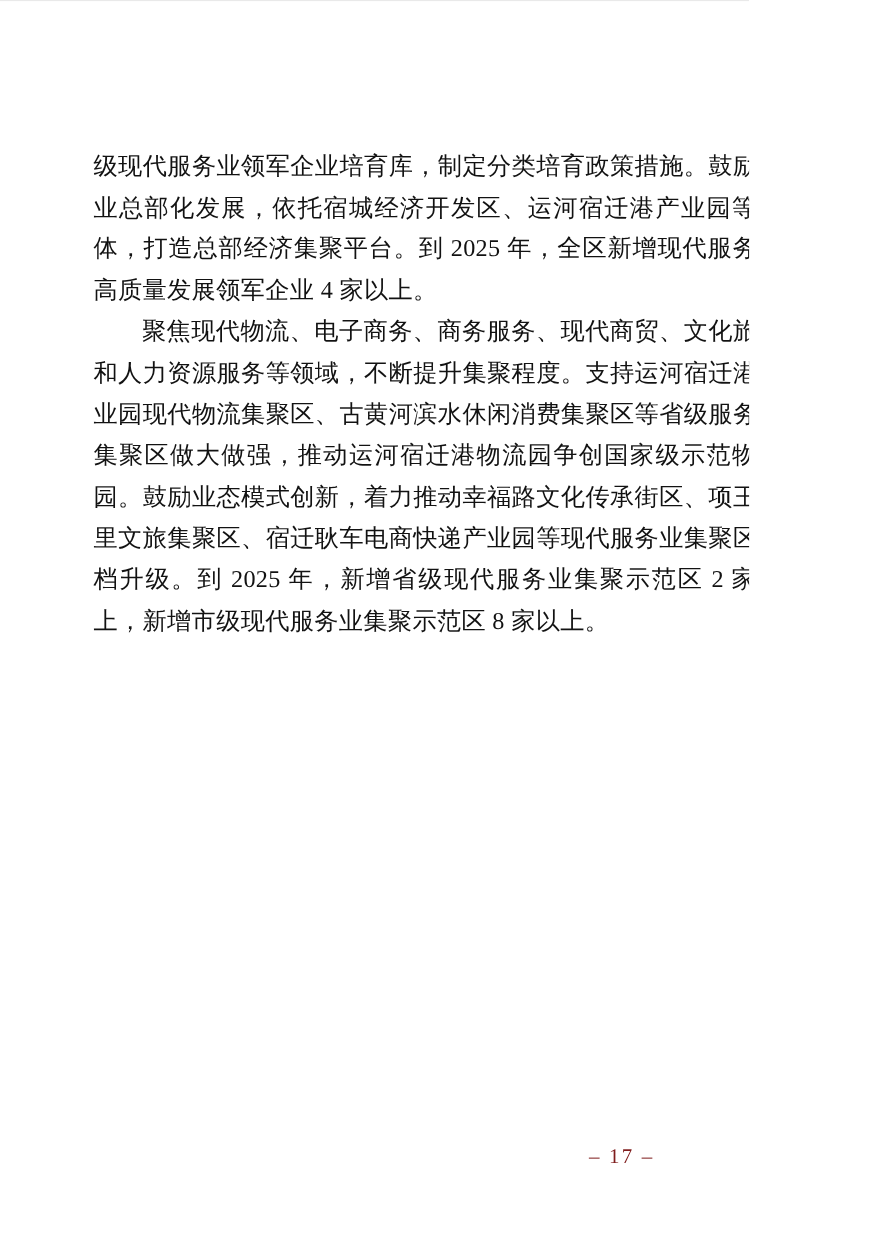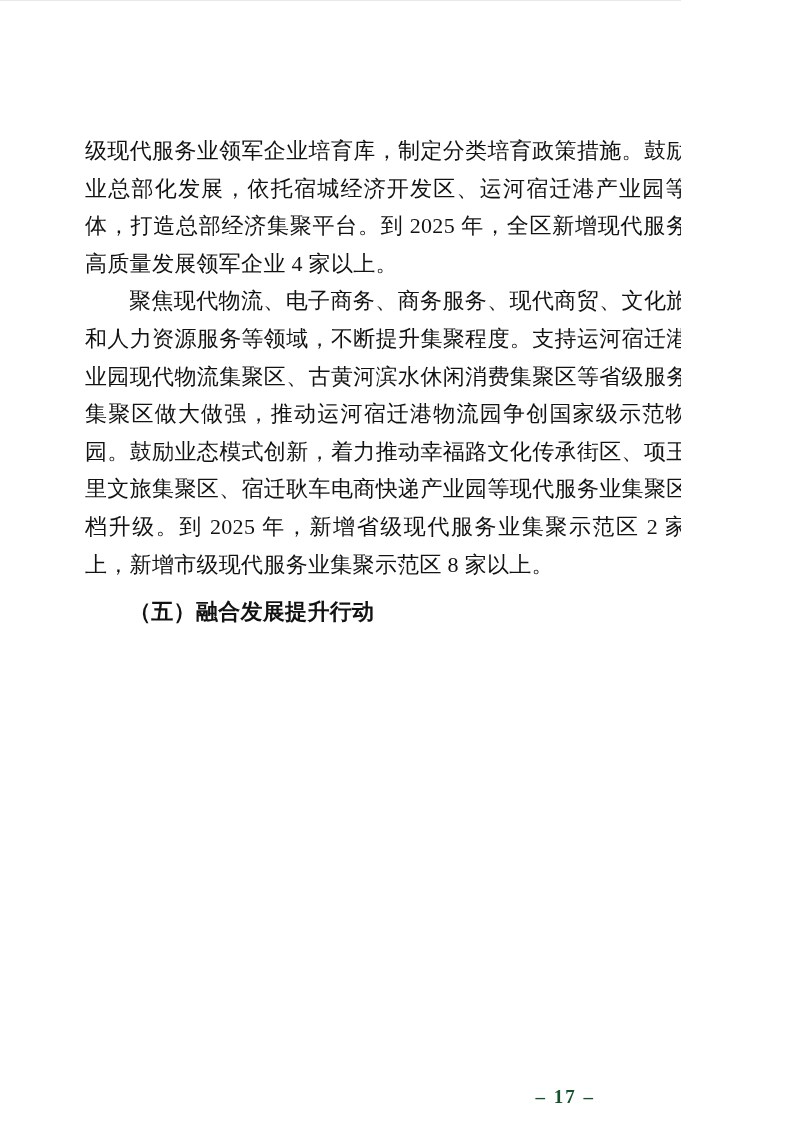--- a/index.html
+++ b/index.html
@@ -48,33 +48,31 @@
     font-size: 22px;
     font-weight: 600;
     text-indent: 2em;
     font-family: "Liberation Serif", "DejaVu Serif", serif;
   }
   .heading.last {
     margin-top: 10px;
   }
   .page-number {
     position: absolute;
-    top: 1083px;
+    top: 1038px;
     right: 86px;
     font-size: 19px;
     line-height: 28px;
-    color: #14532d;
+    color: #7f1d1d;
     font-family: "Liberation Serif", "DejaVu Serif", serif;
     letter-spacing: 2px;
-    font-weight: bold;
   }
 </style>
 </head>
 <body>
 
 <div class="sheet">
   <div class="content">
     <p class="para continued">级现代服务业领军企业培育库，制定分类培育政策措施。鼓励企业总部化发展，依托宿城经济开发区、运河宿迁港产业园等载体，打造总部经济集聚平台。到 2025 年，全区新增现代服务业高质量发展领军企业 4 家以上。</p>
     <p class="para">聚焦现代物流、电子商务、商务服务、现代商贸、文化旅游和人力资源服务等领域，不断提升集聚程度。支持运河宿迁港产业园现代物流集聚区、古黄河滨水休闲消费集聚区等省级服务业集聚区做大做强，推动运河宿迁港物流园争创国家级示范物流园。鼓励业态模式创新，着力推动幸福路文化传承街区、项王故里文旅集聚区、宿迁耿车电商快递产业园等现代服务业集聚区提档升级。到 2025 年，新增省级现代服务业集聚示范区 2 家以上，新增市级现代服务业集聚示范区 8 家以上。</p>
-    <h3 class="heading last">（五）融合发展提升行动</h3>
   </div>
   <div class="page-number">– 17 –</div>
 </div>
 
 </body></html>

